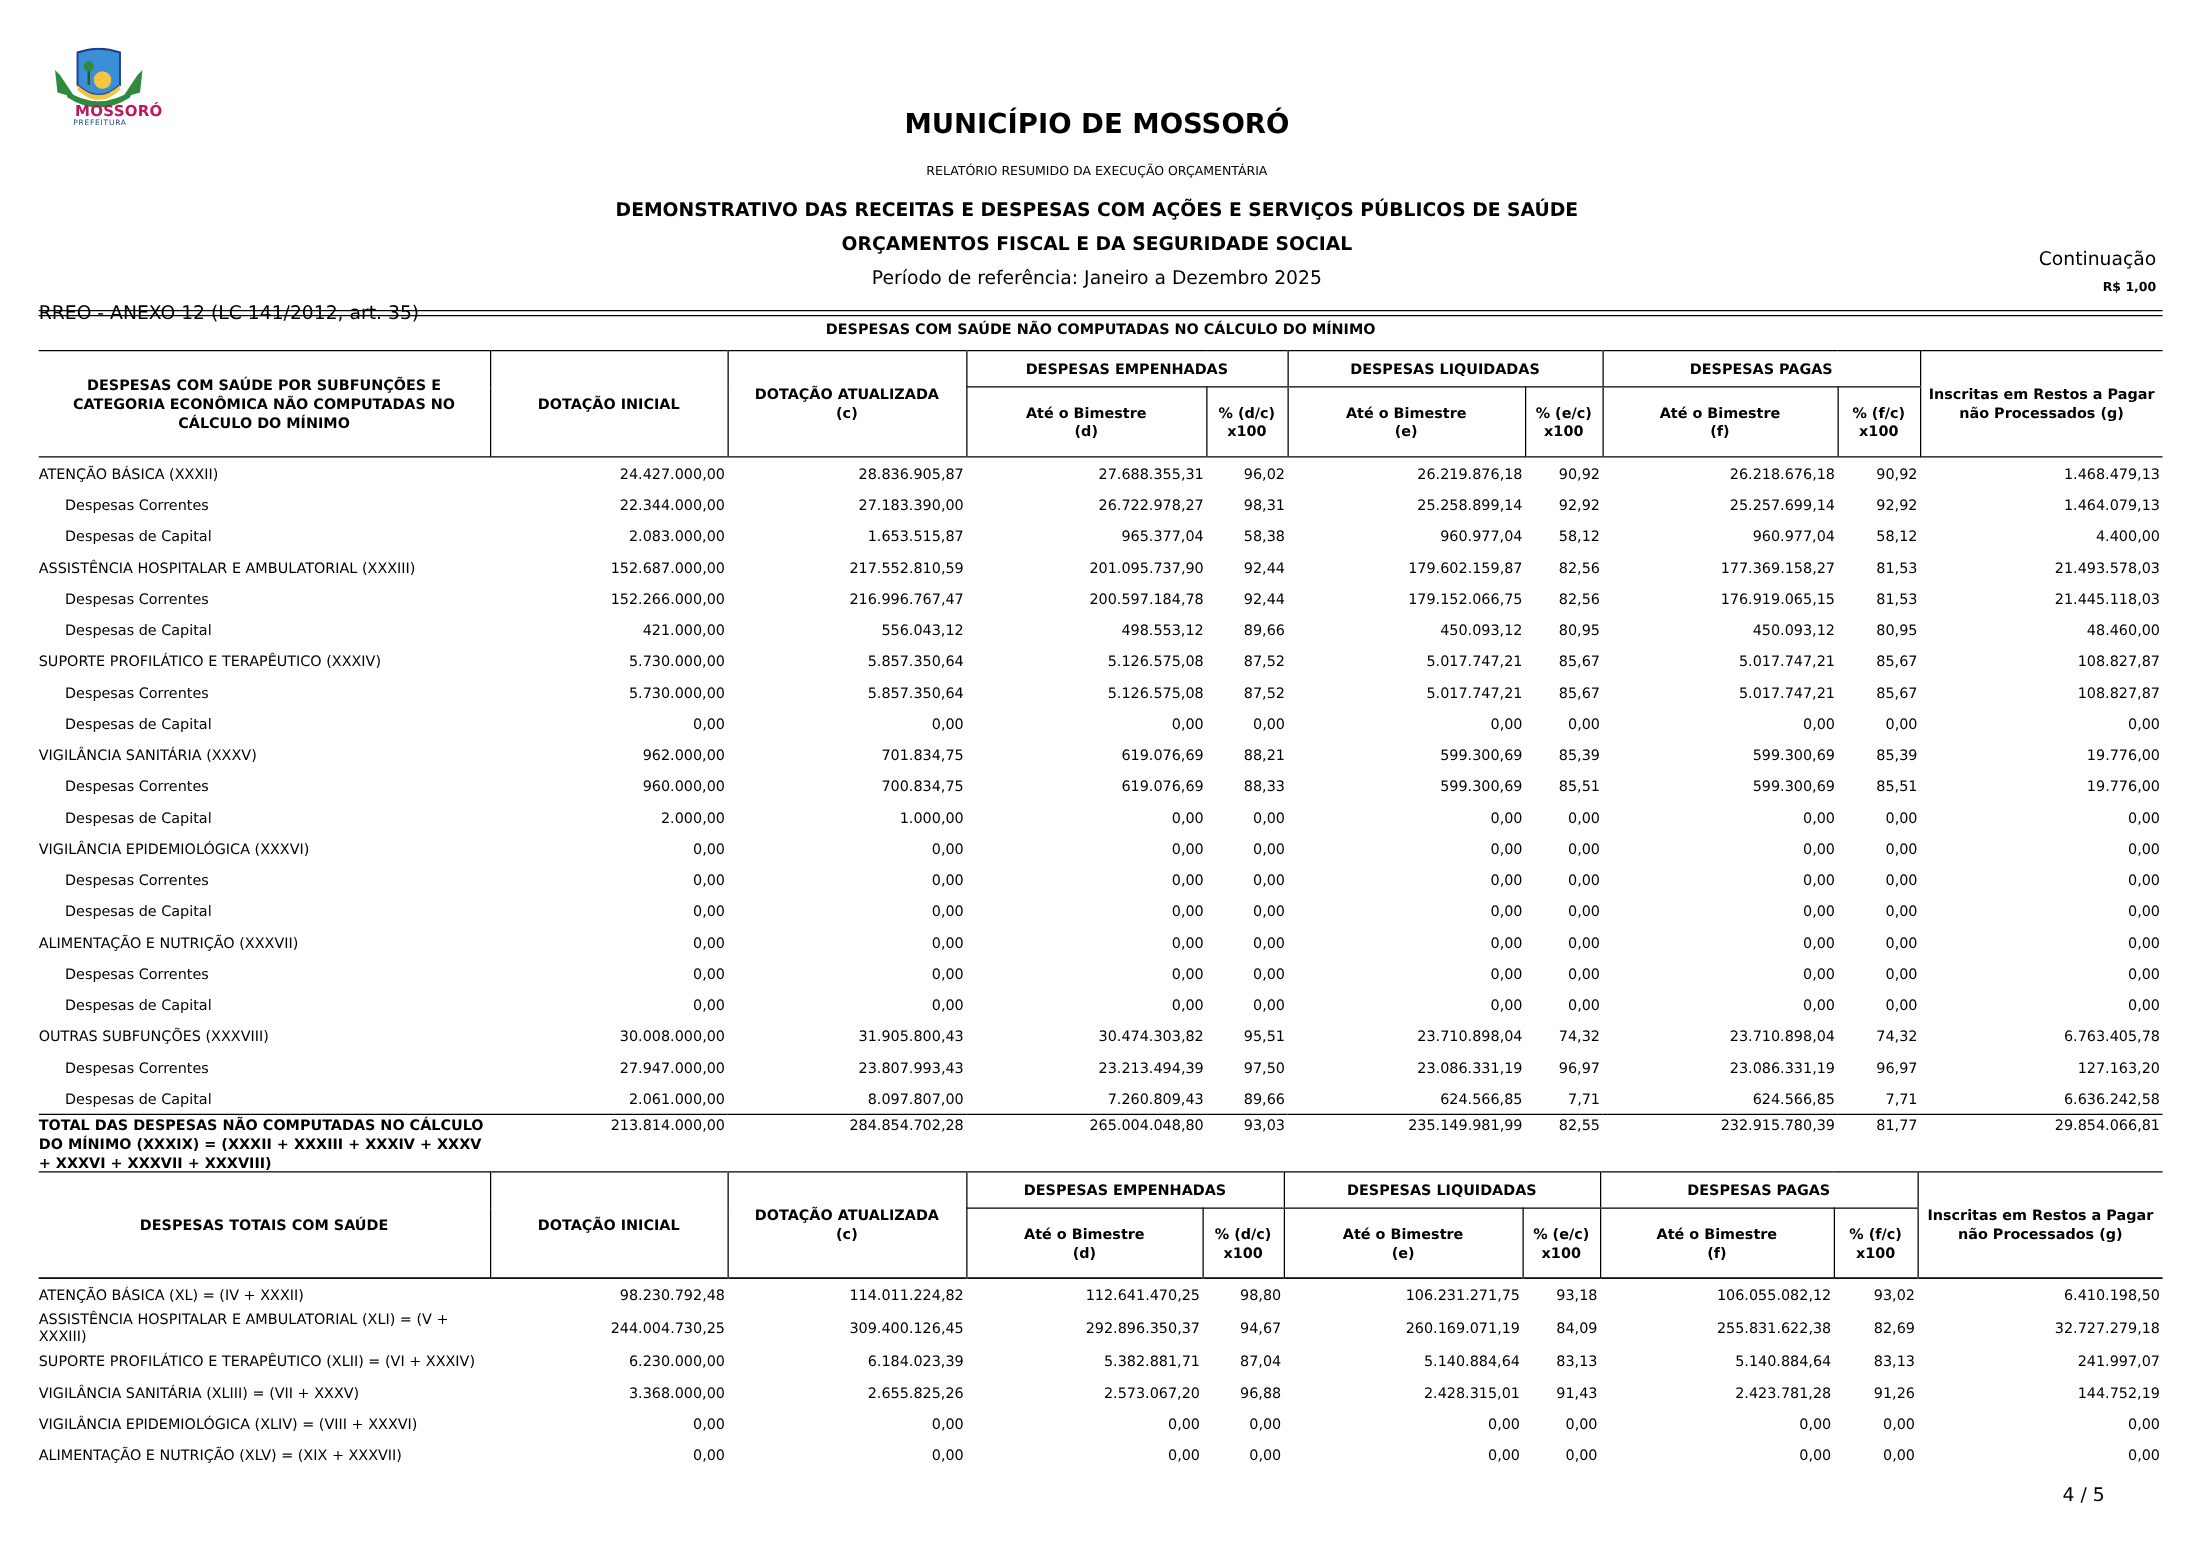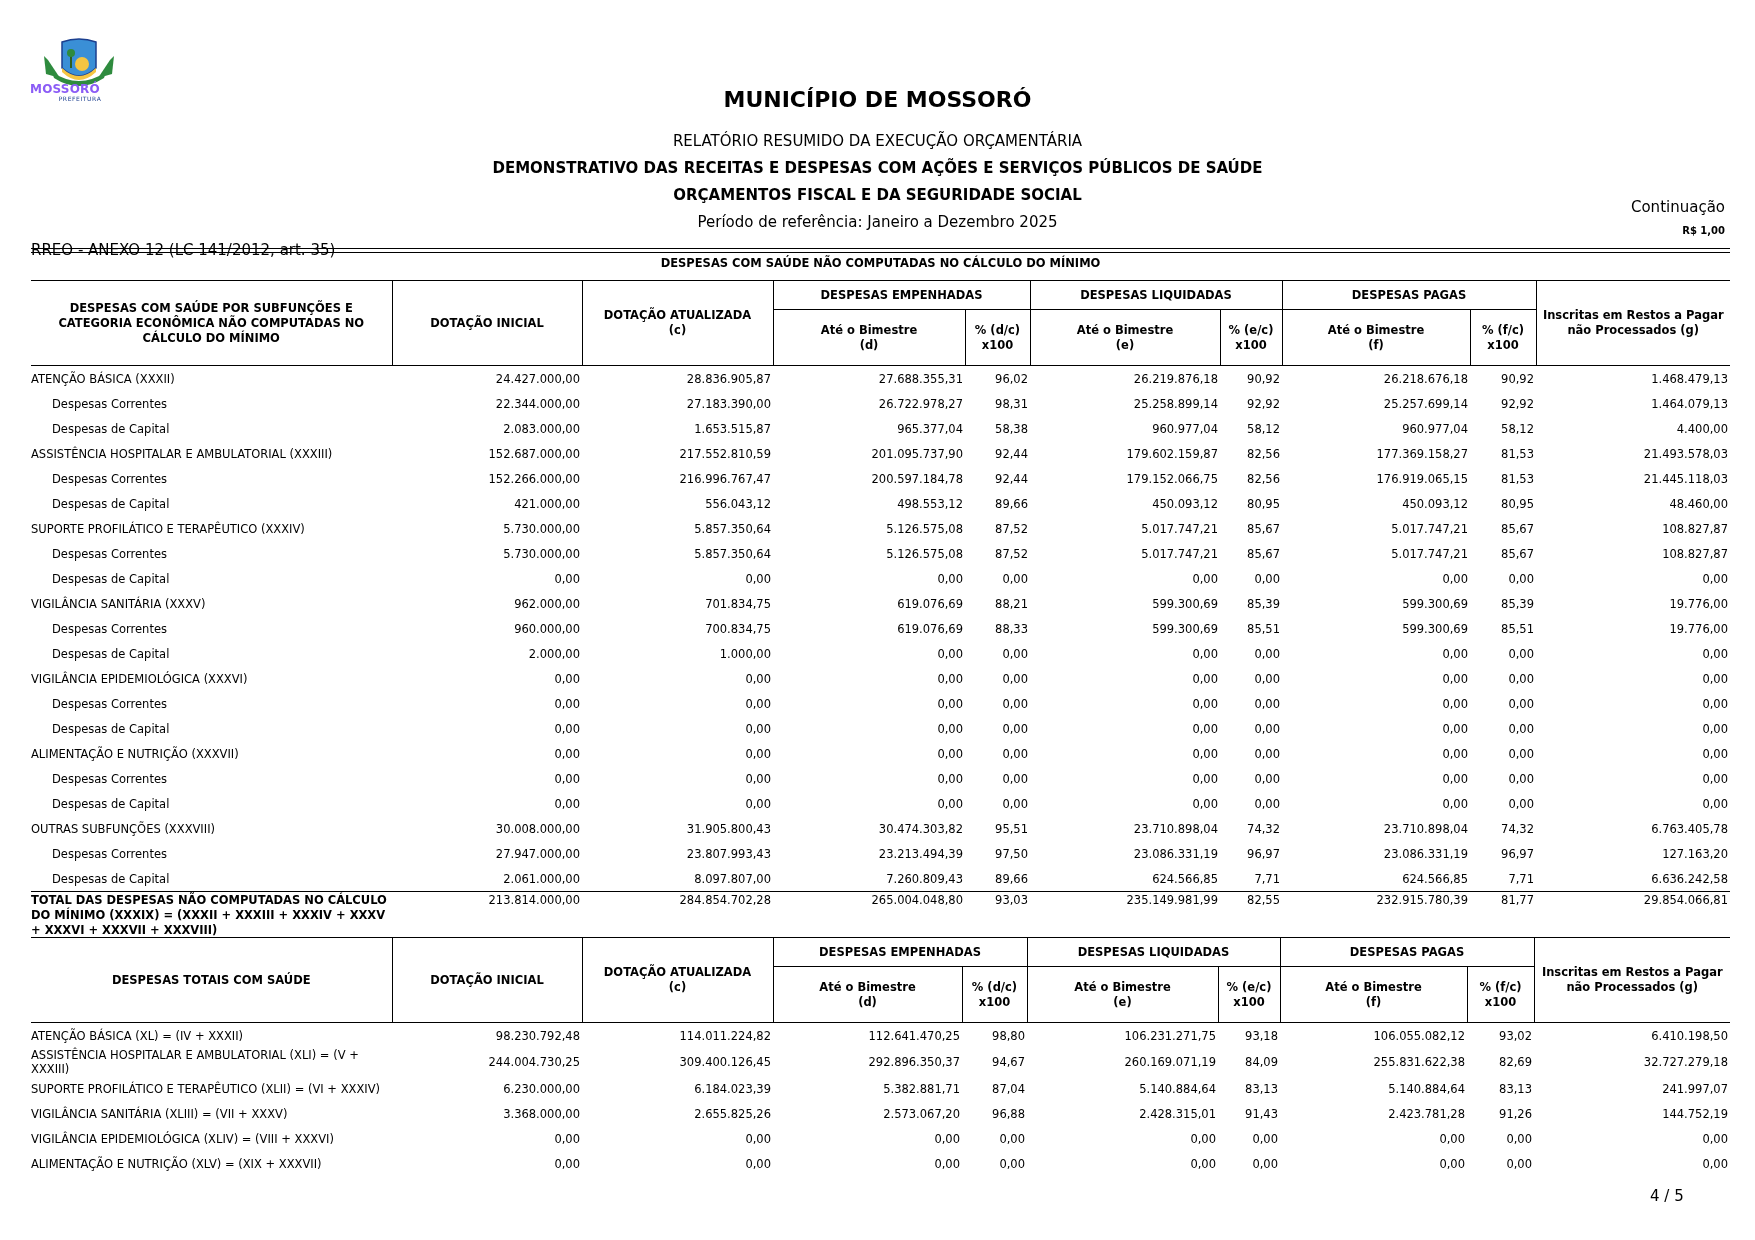--- a/index.html
+++ b/index.html
@@ -1,24 +1,24 @@
 <!DOCTYPE html>
 <html><head>
 <meta charset="utf-8">
 <style>
   html, body { margin:0; padding:0; background:#ffffff; }
   body { width:1755px; height:1240px; position:relative; overflow:hidden;
          font-family:"DejaVu Sans", "Liberation Sans", sans-serif; color:#000; }
   .abs { position:absolute; }
   .logo { left:40px; top:38px; width:78px; height:66px; }
-  .logo-text { left:30px; top:82px; width:100px; text-align:left; font-weight:bold; color:#8b5cf6; font-size:12px; letter-spacing:0.2px; }
+  .logo-text { left:30px; top:82px; width:100px; text-align:right; font-weight:bold; color:#be185d; font-size:12px; letter-spacing:0.2px; }
   .logo-sub { left:30px; top:95px; width:100px; text-align:center; color:#1b3f8f; font-size:6px; letter-spacing:0.6px; }
   .title { left:0; width:1755px; text-align:center;margin-top:42px; }
   .t1 { top:45px; font-size:22px; font-weight:bold; }
-  .t2 { top:90px; font-size:15px; }
+  .t2 { top:90px; font-size:10px; }
   .t3 { top:117px; font-size:15px; font-weight:bold; }
   .t4 { top:144px; font-size:15px; font-weight:bold; }
   .t5 { top:171px; font-size:15px; }
   .cont { right:30px; top:198px; font-size:15px;text-align:right; }
   .rreo { left:31px; top:241px; font-size:15px; }
   .currency { right:30px; top:225px; font-size:10px; font-weight:bold; }
   .dline { left:31px; width:1699px; height:5px; border-top:1.5px solid #000; border-bottom:1.5px solid #000; box-sizing:border-box; top:248px; }
   .section-head { left:31px; width:1699px; top:256px; text-align:center; font-size:11.5px; font-weight:bold; }
   table.grid { position:absolute; left:31px; width:1699px; border-collapse:collapse; table-layout:fixed; font-size:11.5px; }
   table.grid th { font-weight:bold; text-align:center; vertical-align:middle; border-left:1px solid #000; padding:2px 2px; line-height:15px; }

